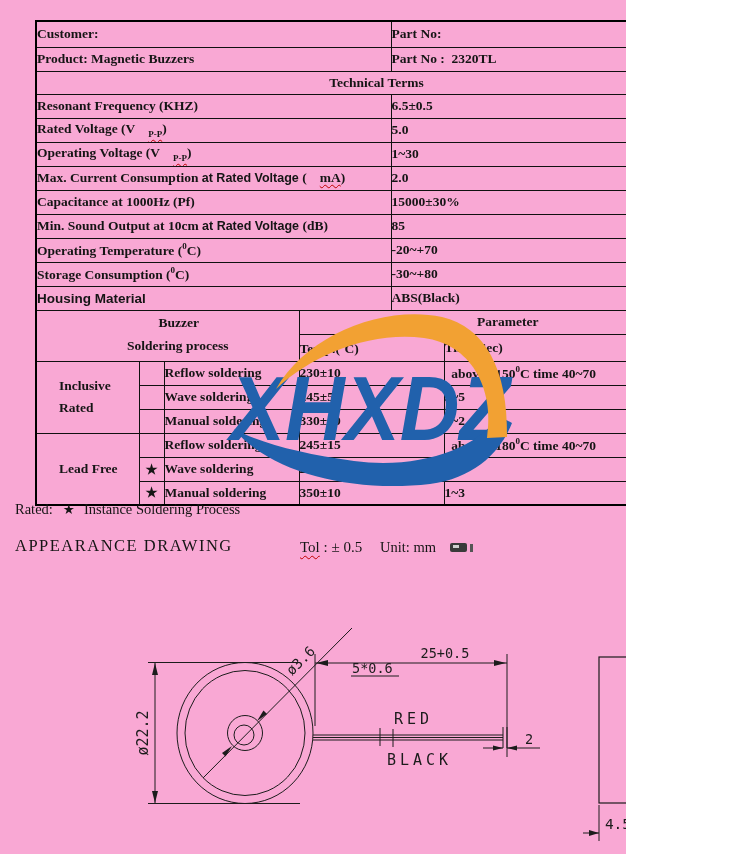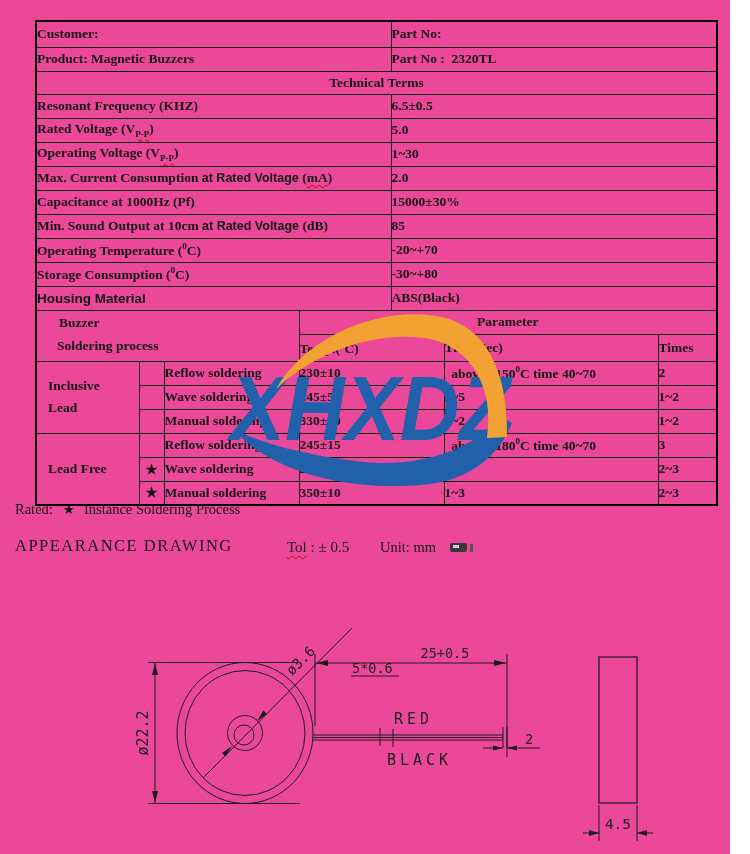--- a/index.html
+++ b/index.html
@@ -1,37 +1,37 @@
 <!DOCTYPE html>
 <html><head>
 <meta charset="utf-8">
 <style>
   html,body{margin:0;padding:0;background:#fff;}
-  .page{position:relative;width:730px;height:854px;background:#ec4899;overflow:hidden;
+  .page{position:relative;width:626px;height:854px;background:#f9a8d4;overflow:hidden;
         font-family:"Liberation Serif",serif;color:#151515;}
 
   
   table.doc{position:absolute;left:35px;top:20px;width:681px;border-collapse:collapse;
             border:2px solid #000;table-layout:fixed;}
   table.doc td{border:1px solid #111;font-weight:bold;font-size:13.5px;color:#151515;
                padding:0;vertical-align:middle;overflow:hidden;}
   td.lbl{text-align:left;padding-left:6px;}
   td.val{text-align:left;}
   td.ctr{text-align:center;}
   .pre{white-space:pre;}
   .sans{font-family:"Liberation Sans",sans-serif;font-size:12.5px;}
   .housing{font-family:"Liberation Sans",sans-serif;font-size:14.5px;}
   sub.pp{font-size:9px;letter-spacing:0;}
   sup.deg{font-size:9px;}
   .sq{text-decoration-line:underline;text-decoration-style:wavy;
-      text-decoration-color:#c00000;text-decoration-thickness:1px;text-underline-offset:2px;}
-  .h26{height:26px;}.h24{height:24px;}.h23{height:23px;}.h50{height:50px;}
+      text-decoration-color:#c00000;text-decoration-thickness:1px;text-underline-offset:2px;margin-left:13px;}
+  .h26{height:26px;}.h24{height:24px;}.h23{height:23px;}.h50{height:50px;text-align:center;}
   .buzz1{display:block;padding-left:22px;line-height:24px;}
   .buzz2{display:block;padding-left:20px;line-height:22px;}
-  .grp{display:block;padding-left:11px;line-height:22px;}
+  .grp{display:block;padding-left:22px;line-height:22px;}
   td.star{text-align:center;font-size:14px;padding:0;}
   td.timecell{text-align:left;padding-left:6px;}
 
   
   .remark{position:absolute;left:15px;top:501px;font-size:14.5px;}
   .remark .star{font-size:13.5px;margin:0 9px 0 10px;}
   .app-title{position:absolute;left:15px;top:536px;font-size:16.5px;letter-spacing:1.5px;}
   .app-tol{position:absolute;left:287px;top:539px;font-size:15px;}
   .app-tol .sq{text-underline-offset:3px;}
   .app-unit{position:absolute;left:380px;top:539px;font-size:14.5px;}
@@ -122,21 +122,21 @@
     </tr>
     <tr class="h26">
       <td colspan="2" class="lbl"><span>Temp.(</span><sup class="deg">0</sup><span>C)</span></td>
       <td class="lbl">Time(Sec)</td>
       <td class="lbl">Times</td>
     </tr>
 
     <tr class="h24">
       <td rowspan="3">
         <span class="grp">Inclusive</span>
-        <span class="grp">Lead</span>
+        <span class="grp">Rated</span>
       </td>
       <td class="star"></td>
       <td class="lbl">Reflow soldering</td>
       <td colspan="2" class="lbl">230±10</td>
       <td class="timecell pre"><span>  above   150</span><sup class="deg">0</sup><span>C time 40~70</span></td>
       <td class="lbl">2</td>
     </tr>
     <tr class="h24">
       <td class="star"></td>
       <td class="lbl">Wave soldering</td>

